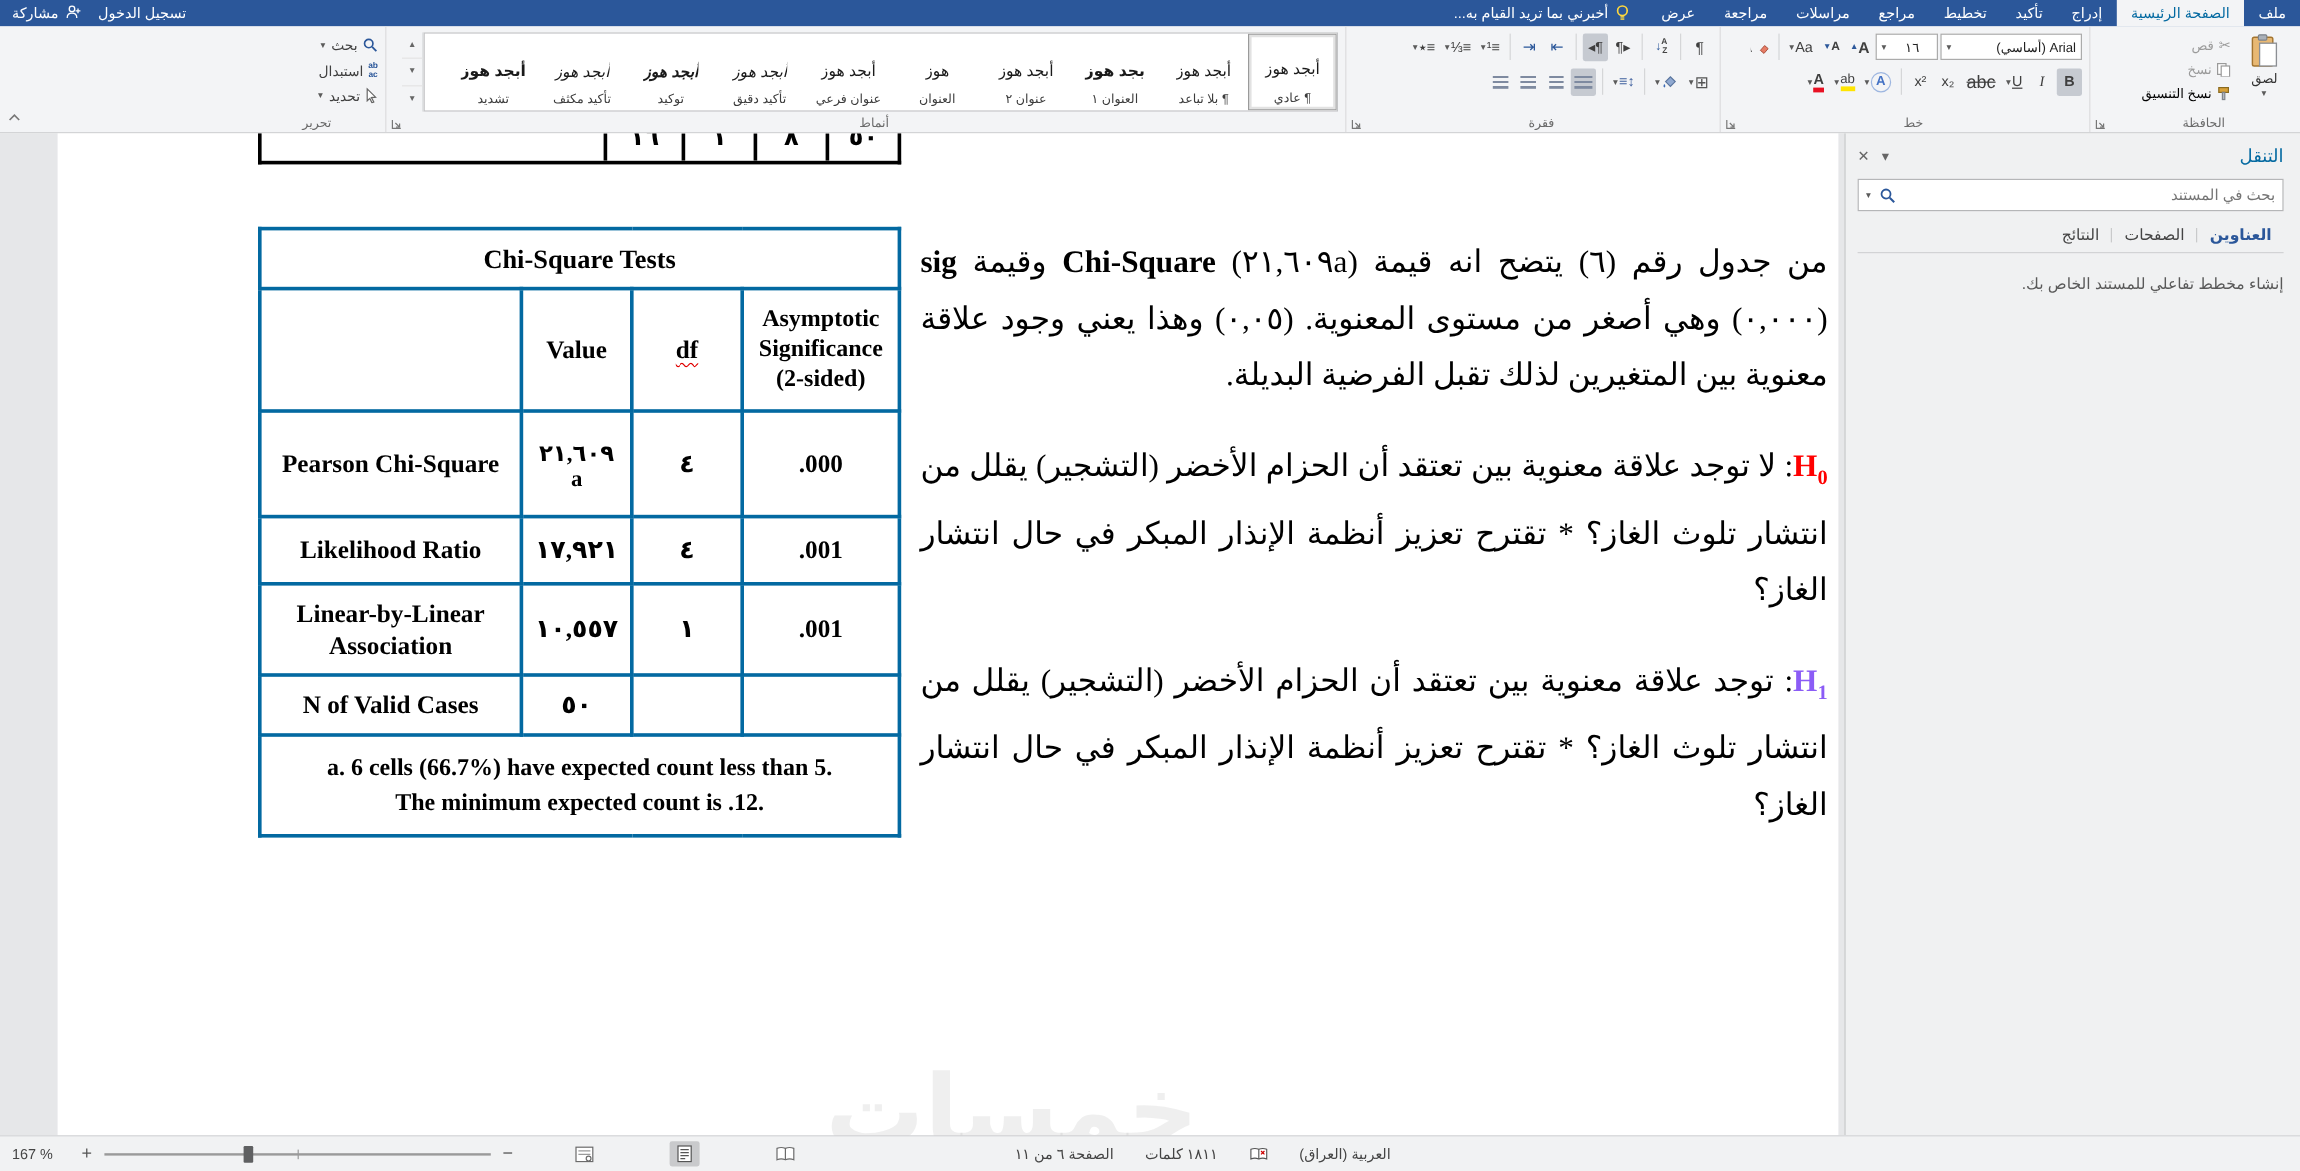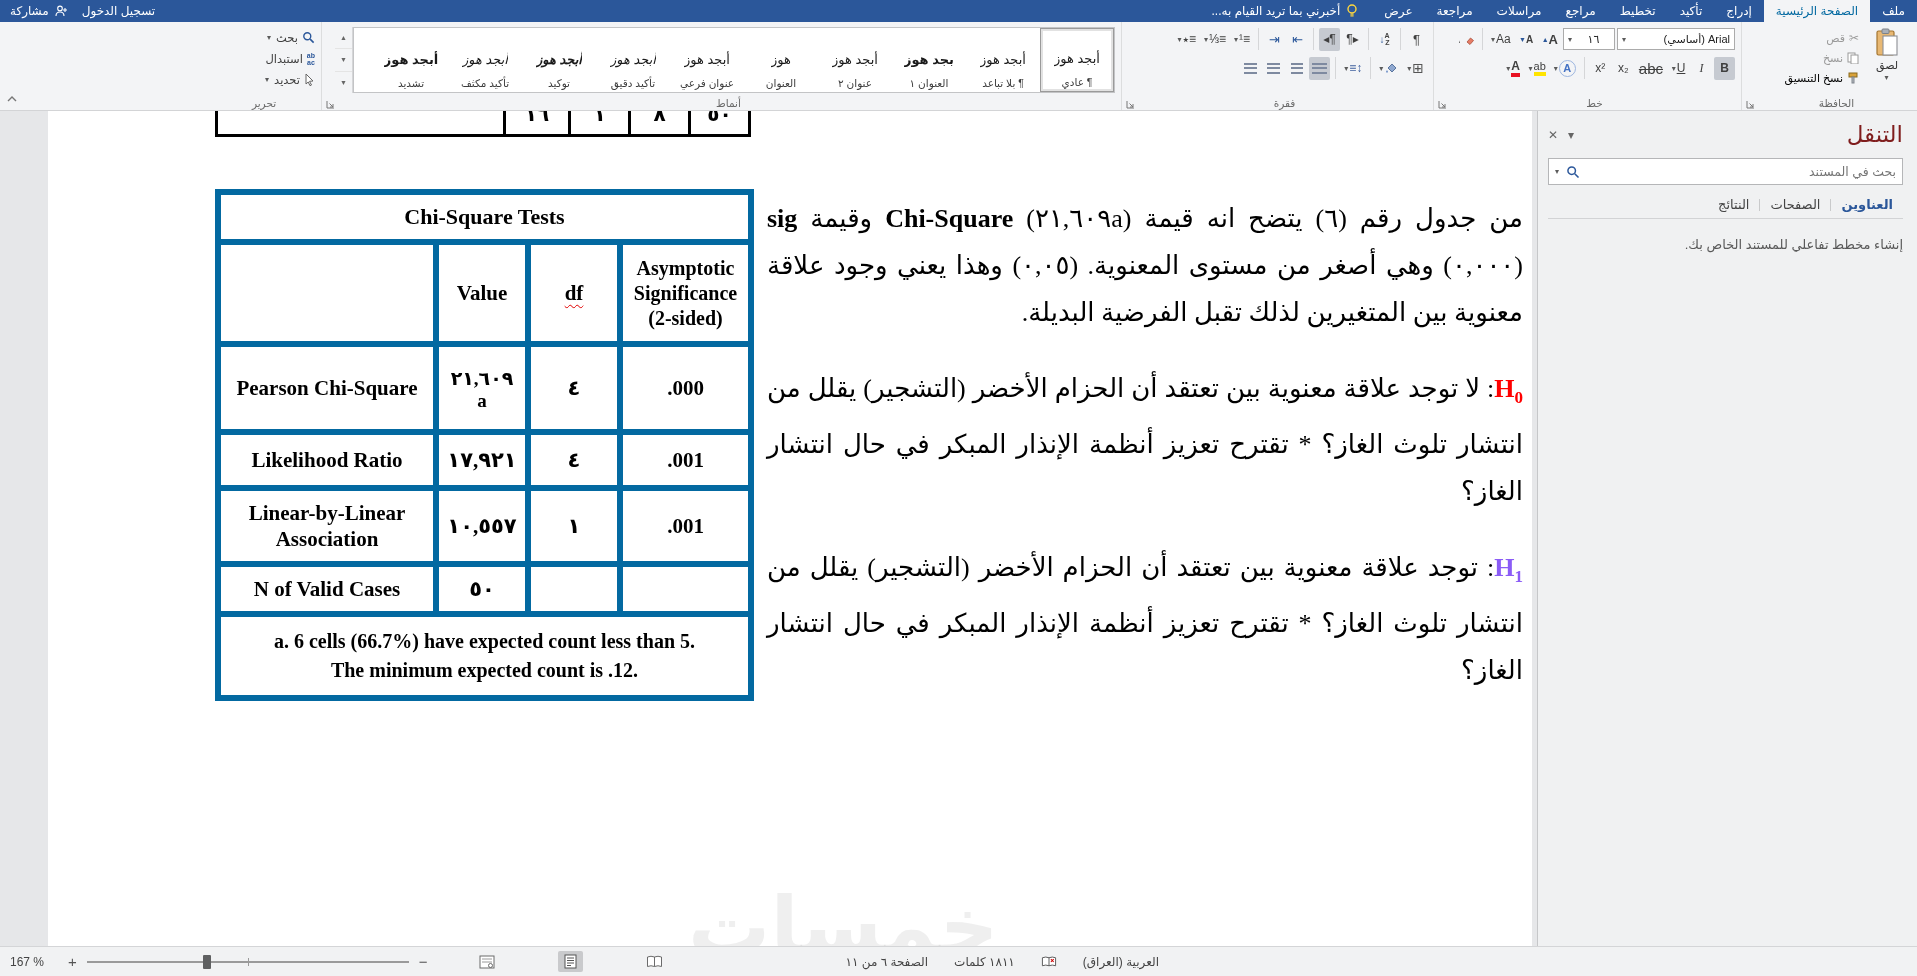--- a/index.html
+++ b/index.html
@@ -7,21 +7,21 @@
     font-family:"Liberation Sans","DejaVu Sans",sans-serif;}
   .app{width:1917px;height:976px;display:flex;flex-direction:column}
 
   
   .titlebar{height:22px;background:#2b579a;display:flex;align-items:stretch;color:#fff;font-size:12px;flex:0 0 auto}
   .tab{display:flex;align-items:center;padding:0 12px;cursor:default;white-space:nowrap}
   .tab.active{background:#f3f4f6;color:#0369a1}
   .tellme{display:flex;align-items:center;gap:6px;padding:0 14px;white-space:nowrap;color:#fff}
   .tb-spacer{flex:1}
   .tb-right{display:flex;align-items:center;gap:14px;padding:0 10px;white-space:nowrap}
-  .tb-btn{display:flex;align-items:center;gap:5px}
+  .tb-btn{display:flex;align-items:flex-start;gap:5px}
   .ico{display:inline-flex;align-items:center;justify-content:center;line-height:1}
 
   
   .ribbon{height:89px;background:#f3f4f6;border-bottom:1px solid #d3d4d6;display:flex;align-items:stretch;position:relative;flex:0 0 auto}
   .grp{position:relative;padding:4px 6px 17px 6px;border-left:1px solid #dcddde;display:flex;flex-direction:column}
   .grp-label{position:absolute;bottom:1px;left:14px;right:0;text-align:center;font-size:10.5px;color:#6a6a6a;white-space:nowrap}
   .lnch{position:absolute;left:3px;bottom:3px;width:11px;height:11px}
   .r-row{display:flex;align-items:center;gap:2px;height:26px;direction:rtl}
   .sb{height:23px;min-width:21px;padding:0 3px;display:flex;align-items:center;justify-content:center;font-size:12px;color:#3f3f3f;border-radius:2px;white-space:nowrap}
   .sb.on{background:#c6cad1}
@@ -68,21 +68,21 @@
   .docarea{width:1537px;position:relative;overflow:hidden}
   .page{position:absolute;left:48px;top:0;width:1484px;height:100%;background:#fff}
   
   .ptable{position:absolute;left:167px;top:0;height:26px;display:flex;border-left:3px solid #000;border-right:3px solid #000;border-bottom:3px solid #000;overflow:hidden}
   .ptable .pc{border-left:3px solid #000;display:flex;justify-content:center;font-family:"Liberation Serif","DejaVu Sans",serif;font-weight:bold;font-size:20px}
   .ptable .pc:first-child{border-left:none}
   .ptable .pc span{margin-top:-9px}
   
   .chitable{position:absolute;left:167px;top:78px;border-collapse:collapse;table-layout:fixed;width:533px;
     font-family:"Liberation Serif","DejaVu Sans",serif;font-weight:bold;color:#000}
-  .chitable td{border:6px solid #0369a1;text-align:center;vertical-align:middle;font-size:21px;padding:8px 3px;overflow-wrap:break-word}
+  .chitable td{border:3px solid #0369a1;text-align:center;vertical-align:middle;font-size:21px;padding:8px 3px;overflow-wrap:break-word}
   .t-title td{font-size:22px;height:50px}
   .t-head td{height:102px;font-size:21px}
   .t-head .asym{font-size:20px;line-height:1.25}
   .squig{text-decoration:underline wavy #e00000 1px;text-underline-offset:4px}
   .rr0 td{height:88px}.rr1 td{height:56px}.rr2 td{height:76px;line-height:1.25}.rr3 td{height:50px}
   .valnum{font-size:19px}
   .valnote{display:block;font-size:19px;line-height:1}
   .t-foot td{height:84px;font-size:20px;line-height:1.45;white-space:pre-line;text-align:center}
   
   .doc-text{position:absolute;right:9px;top:84px;width:756px;direction:rtl;
@@ -90,21 +90,21 @@
   .doc-text p{line-height:47px;margin-bottom:29px}
   .doc-text b{font-family:"Liberation Serif","DejaVu Sans",serif}
   .hlab{font-weight:bold;font-family:"Liberation Serif","DejaVu Sans",serif}
   .h0{color:#ff0000}.h1c{color:#8b5cf6}
   .hlab sub{font-size:17px}
   .watermark{position:absolute;left:640px;top:768px;font-size:82px;font-weight:bold;color:rgba(120,120,120,0.12);white-space:nowrap;letter-spacing:6px}
 
   
   .navpane{width:380px;background:#f0f1f2;border-left:1px solid #c6c7c9;direction:rtl;padding:10px 14px 0 10px;font-size:13px;color:#444}
   .np-head{display:flex;align-items:center;justify-content:space-between;margin-bottom:10px}
-  .np-title{font-size:23px;color:#7f1d1d;font-weight:normal}
+  .np-title{font-size:15px;color:#0369a1;font-weight:normal}
   .np-ctrls{display:flex;align-items:center;gap:10px;color:#666;font-size:12px}
   .np-search{background:#fff;border:1px solid #b5b6b8;height:27px;display:flex;align-items:center;padding:0 6px;gap:6px;margin-bottom:12px}
   .np-search input{flex:1;border:none;outline:none;font-size:12.5px;color:#444;direction:rtl;background:transparent;font-family:inherit}
   .np-tabs{display:flex;align-items:center;gap:0;border-bottom:1px solid #d2d3d5;padding-bottom:6px;margin-bottom:16px}
   .np-tab{padding:0 10px;color:#444;white-space:nowrap}
   .np-tab.act{color:#2b579a;font-weight:bold}
   .np-vsep{width:1px;height:12px;background:#c9cacb}
   .np-p{color:#595959;line-height:1.55;margin-bottom:14px;text-align:right;font-size:13px}
 
   

